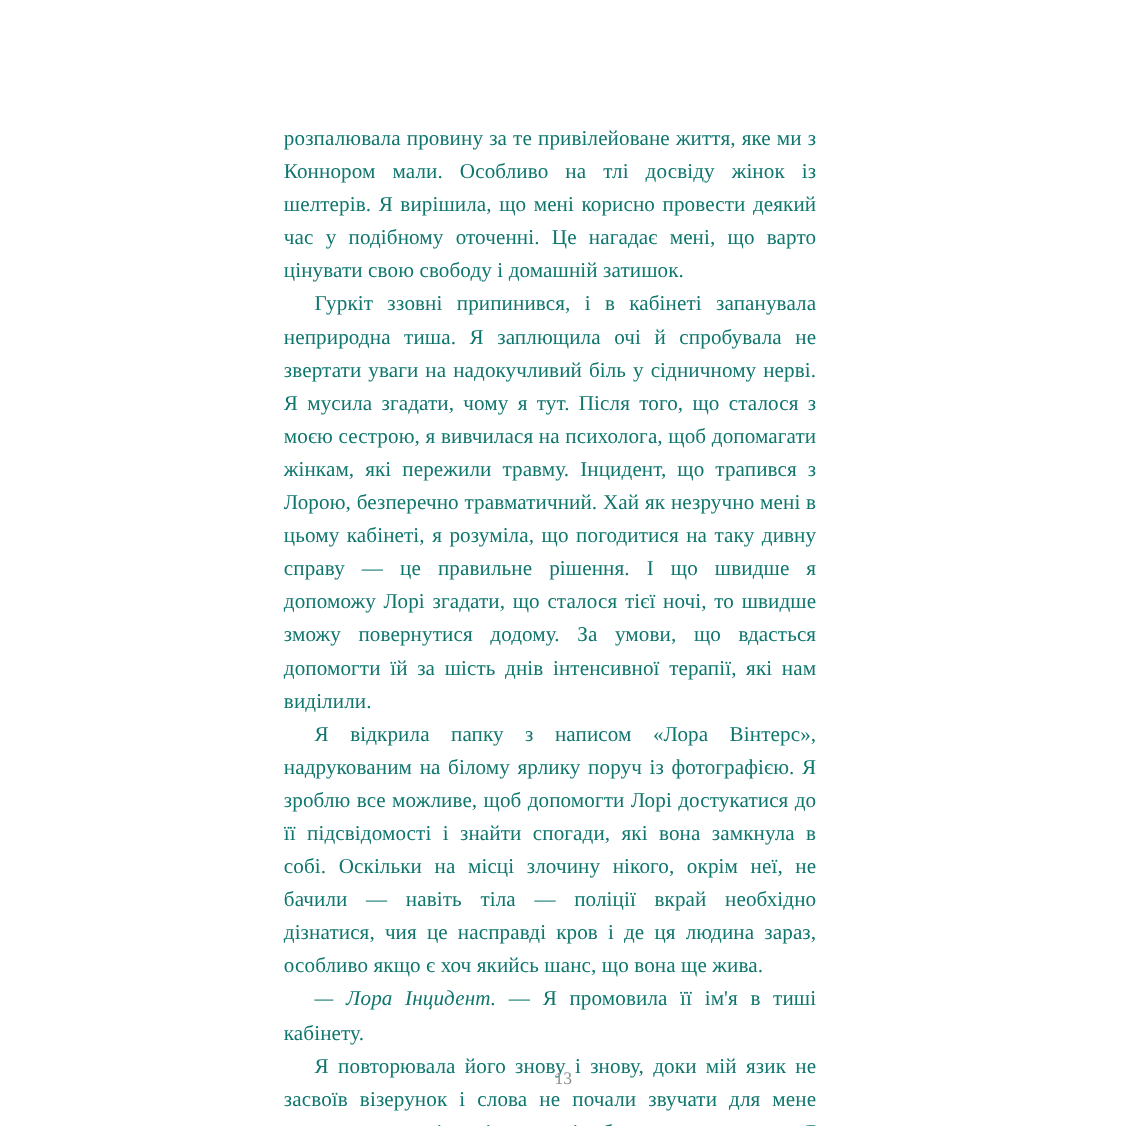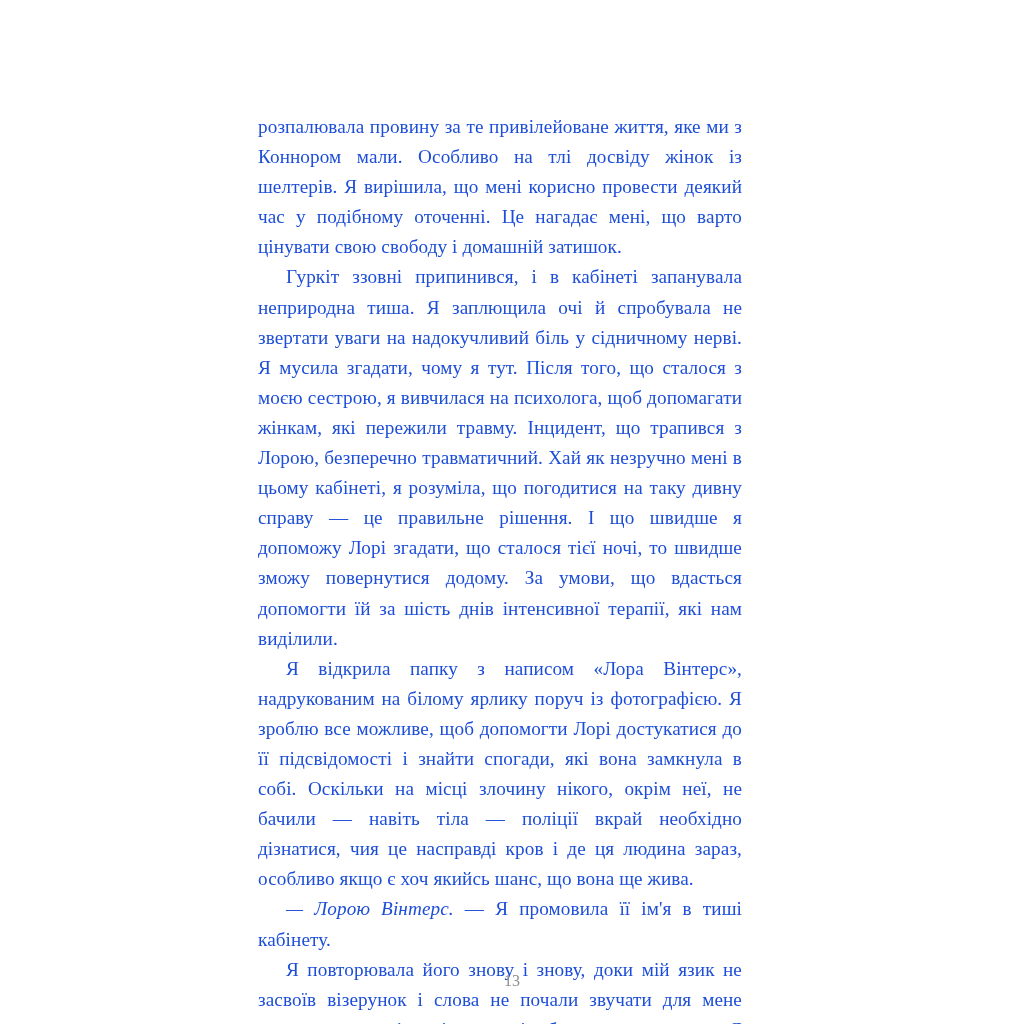--- a/index.html
+++ b/index.html
@@ -28,21 +28,21 @@
     top: 112px;
     width: 484px;
   }
   .para {
     margin: 0;
     font-size: 19.2px;
     line-height: 30.1px;
     text-align: justify;
     text-justify: inter-word;
     hyphens: manual;
-    color: #1d4ed8;
+    color: #0f766e;
     letter-spacing: 0.1px;
   }
   .para.indent {
     text-indent: 28px;
   }
   .para + .para {
     margin-top: 0;
   }
   .para em {
     font-style: italic;
@@ -65,21 +65,21 @@
 
   <div class="text-column">
 
     <p class="para">розпалювала провину за те привілейоване життя, яке ми з Коннором мали. Особливо на тлі досвіду жінок із шелтерів. Я вирішила, що мені корисно провести деякий час у подібному оточенні. Це нагадає мені, що варто цінувати свою свободу і домашній затишок.</p>
 
 
     <p class="para indent">Гуркіт ззовні припинився, і в кабінеті запанувала неприродна тиша. Я заплющила очі й спробувала не звертати уваги на надокучливий біль у сідничному нерві. Я мусила згадати, чому я тут. Після того, що сталося з моєю сестрою, я вивчилася на психолога, щоб допомагати жінкам, які пережили травму. Інцидент, що трапився з Лорою, безперечно травматичний. Хай як незручно мені в цьому кабінеті, я розуміла, що погодитися на таку дивну справу — це правильне рішення. І що швидше я допоможу Лорі згадати, що сталося тієї ночі, то швидше зможу повернутися додому. За умови, що вдасться допомогти їй за шість днів інтенсивної терапії, які нам виділили.</p>
 
     <p class="para indent">Я відкрила папку з написом «Лора Вінтерс», надрукованим на білому ярлику поруч із фотографією. Я зроблю все можливе, щоб допомогти Лорі достукатися до її підсвідомості і знайти спогади, які вона замкнула в собі. Оскільки на місці злочину нікого, окрім неї, не бачили — навіть тіла — поліції вкрай необхідно дізнатися, чия це насправді кров і де ця людина зараз, особливо якщо є хоч якийсь шанс, що вона ще жива.</p>
 
-    <p class="para indent"><em>— Лорою Вінтерс.</em><span> — Я промовила її ім'я в тиші кабінету.</span></p>
+    <p class="para indent"><em>— Лора Інцидент.</em><span> — Я промовила її ім'я в тиші кабінету.</span></p>
 
     <p class="para indent">Я повторювала його знову і знову, доки мій язик не засвоїв візерунок і слова не почали звучати для мене просто як послідовність звуків без жодного сенсу. Я розмірковувала, що мова — це лише нагромадження звуків,</p>
 
   </div>
 
   <div class="folio">13</div>
 
 </div>
 
 </body></html>

